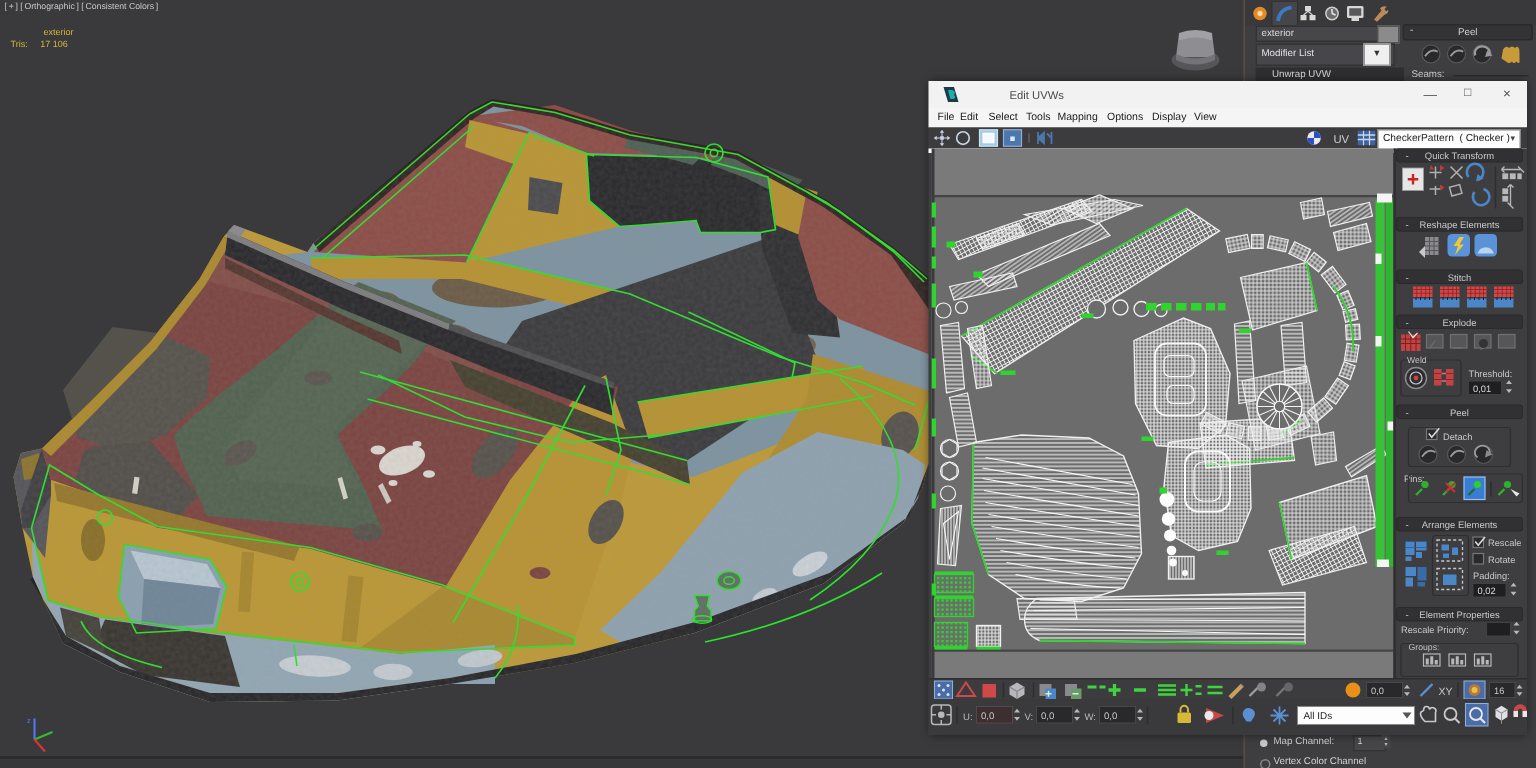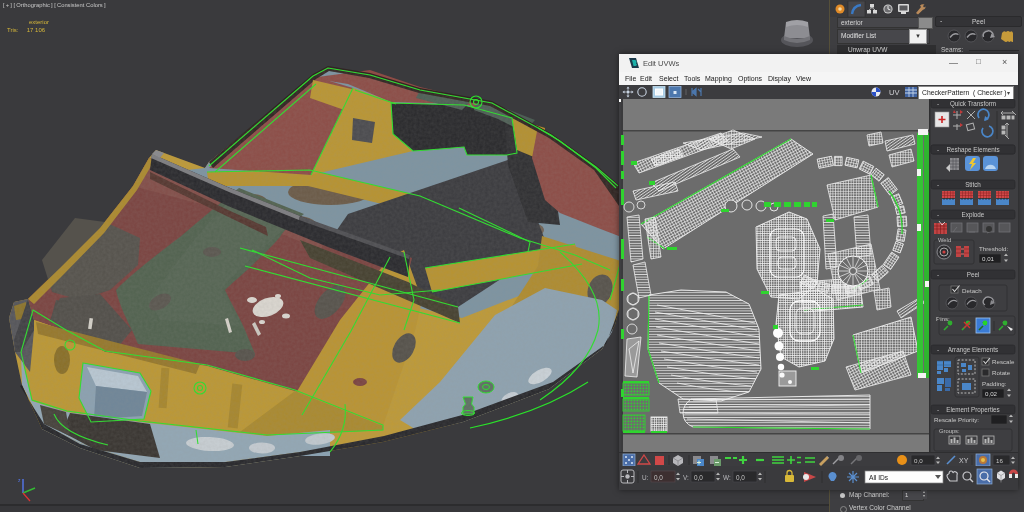--- a/index.html
+++ b/index.html
@@ -278,21 +278,21 @@
   </div>
 </div>
 
 <div class="abs" id="dialog" style="left:619px;top:54px;width:399px;height:436px;background:#3e3e41;box-shadow:0 0 6px rgba(0,0,0,0.5);">
 
   <div class="abs" style="left:0;top:0;width:399px;height:18px;background:#f2f2f2;">
     <svg class="abs" style="left:9px;top:3px;" width="12" height="12" viewBox="0 0 12 12">
       <path d="M1 1 L8 1 L11 11 L4 11 Z" fill="#1b3a4a"></path>
       <path d="M4 3 L7 3 Q9.5 4 8 6.5 Q10 8 7.5 9 L5.5 9 Z" fill="#1ab0a8"></path>
     </svg>
-    <span class="abs" style="left:24px;top:5px;font-size:7.5px;color:#4a4a4a;">Edit UVWs</span>
+    <span class="abs" style="left:14px;top:5px;font-size:7.5px;color:#4a4a4a;padding-left:40px;">Edit UVWs</span>
     <span class="abs" style="left:330px;top:4px;font-size:9px;color:#555;">—</span>
     <span class="abs" style="left:357px;top:3px;font-size:8px;color:#555;">□</span>
     <span class="abs" style="left:383px;top:3px;font-size:9px;color:#555;">×</span>
   </div>
 
   <div class="abs" style="left:0;top:18px;width:399px;height:13px;background:#f5f5f5;color:#1a1a1a;font-size:7px;">
     <span class="abs" style="left:6px;top:3px;">File</span>
     <span class="abs" style="left:21px;top:3px;">Edit</span>
     <span class="abs" style="left:40px;top:3px;">Select</span>
     <span class="abs" style="left:65px;top:3px;">Tools</span>

